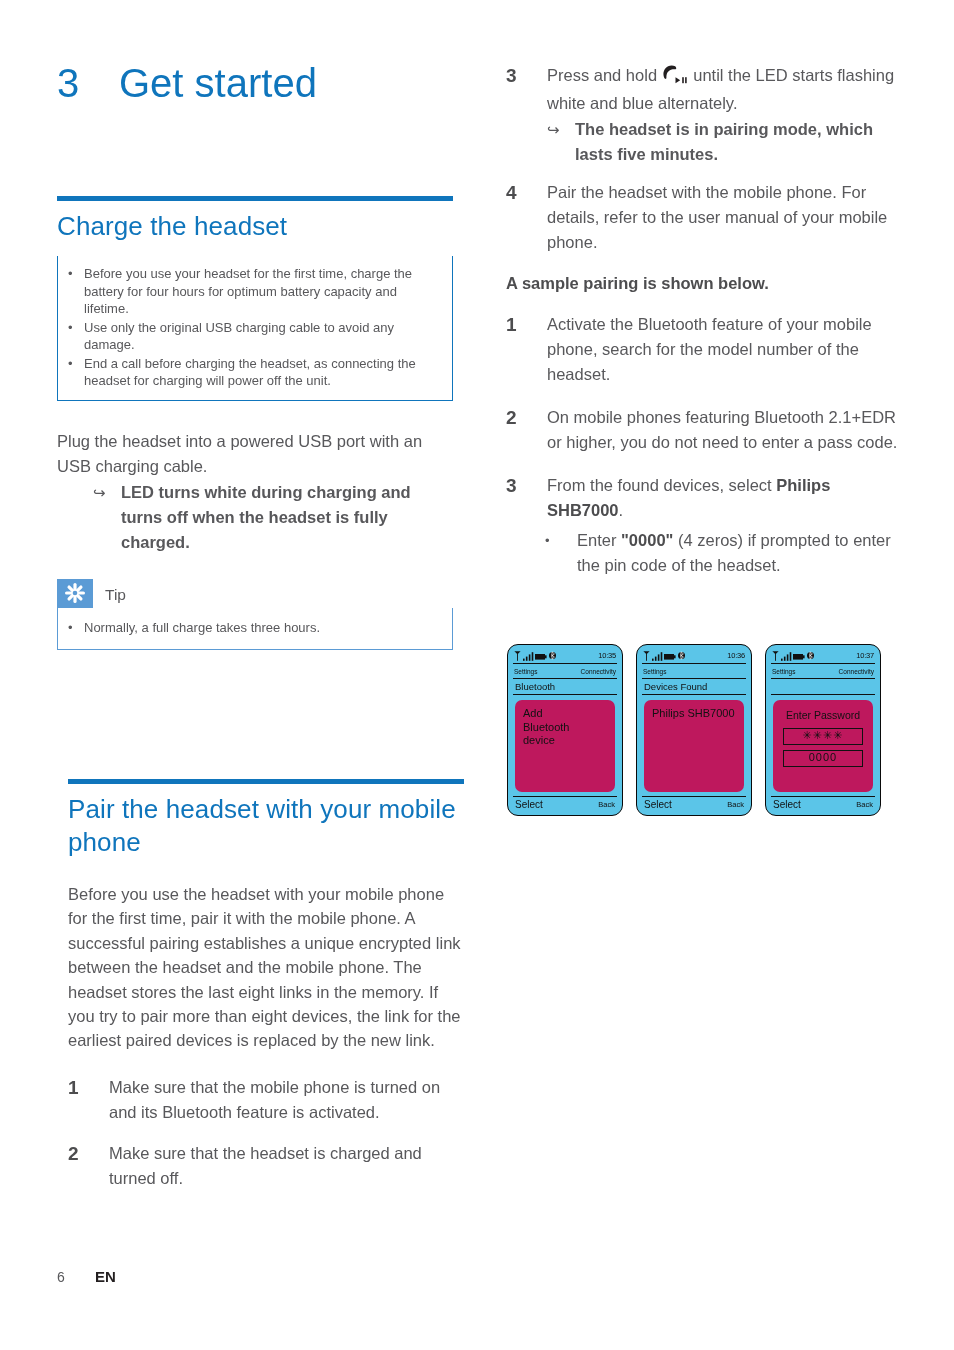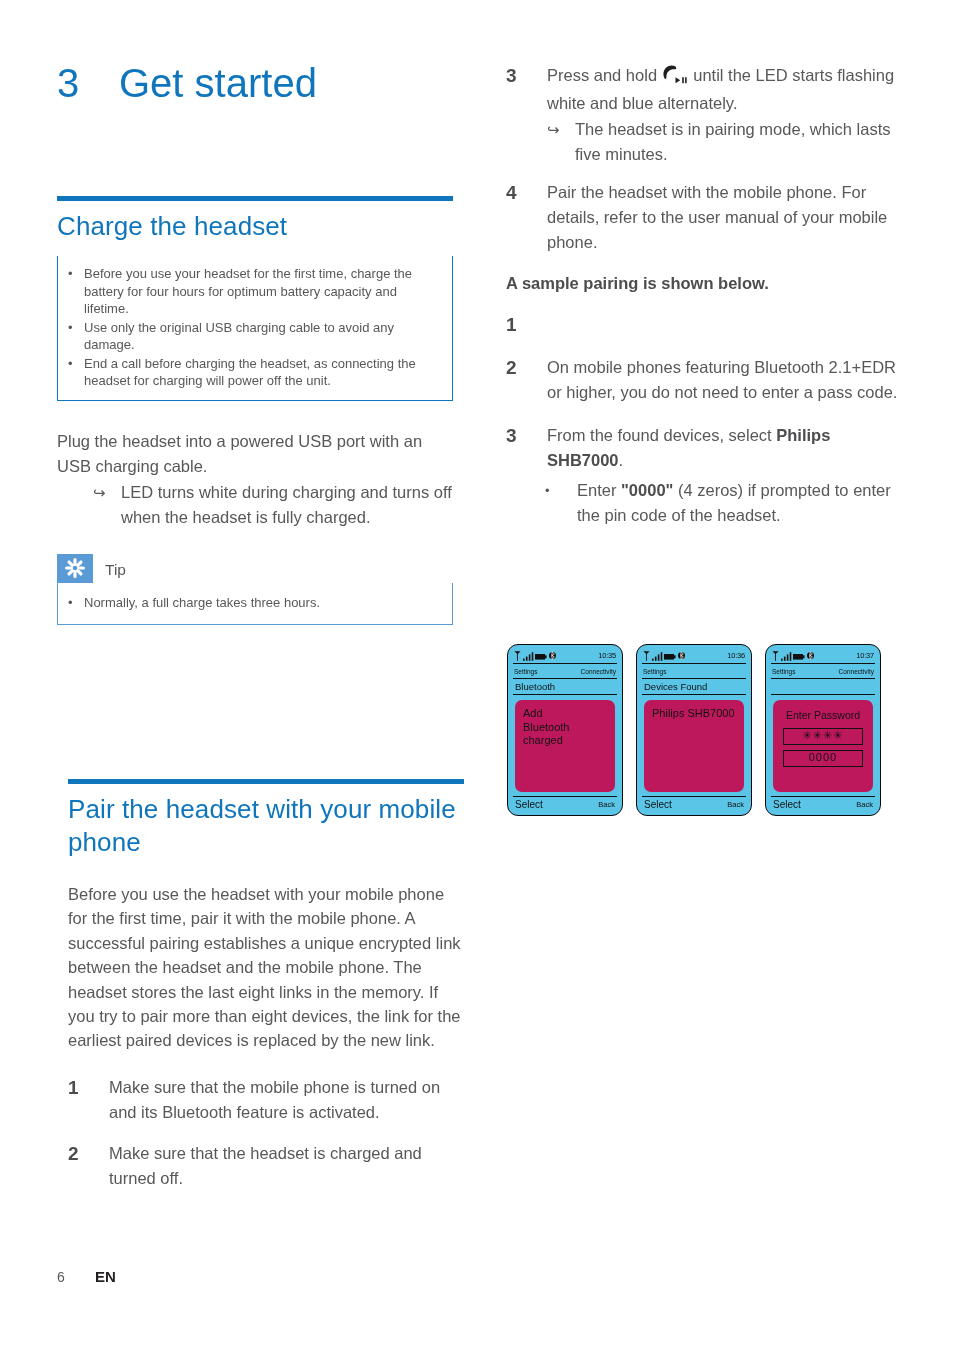--- a/index.html
+++ b/index.html
@@ -132,21 +132,21 @@
     padding-left: 36px;
     font-size: 16.5px;
     line-height: 25px;
   }
   .sub .marker {
     width: 28px;
     flex: none;
     font-size: 15px;
     line-height: 25px;
   }
-  .sub .txt { flex: 1; }
+  .sub .txt { flex: 1; font-weight: bold; }
 
   
   .subbul {
     display: flex;
     margin-top: 5px;
     padding-left: 39px;
     font-size: 16.5px;
     line-height: 25px;
   }
   .subbul .marker {
@@ -398,20 +398,21 @@
 
       <div class="step" style="margin-top:13px;">
         <div class="n">4</div>
         <div class="c">Pair the headset with the mobile phone. For details, refer to the user manual of your mobile phone.</div>
       </div>
 
       <div class="leadin">A sample pairing is shown below.</div>
 
       <div class="step" style="margin-top:16px;">
         <div class="n">1</div>
+        <div class="c">Activate the Bluetooth feature of your mobile phone, search for the model number of the headset.</div>
       </div>
 
       <div class="step" style="margin-top:18px;">
         <div class="n">2</div>
         <div class="c">On mobile phones featuring Bluetooth 2.1+EDR or higher, you do not need to enter a pass code.</div>
       </div>
 
       <div class="step" style="margin-top:18px;">
         <div class="n">3</div>
         <div class="c"><span>From the found devices, select </span><span class="bold">Philips SHB7000</span><span>.</span></div>
@@ -451,21 +452,21 @@
       </div>
       <div class="menubar">
         <span>Settings</span>
         <span>Connectivity</span>
       </div>
       <div class="titlebar">Bluetooth</div>
       <div class="screen-area">
         <div class="white-card">
           <div>Add</div>
           <div>Bluetooth</div>
-          <div>charged</div>
+          <div>device</div>
         </div>
       </div>
       <div class="softkeys">
         <span class="sk-left">Select</span>
         <span class="sk-right">Back</span>
       </div>
     </div>
 
     <div class="phone">
       <div class="statusbar">

